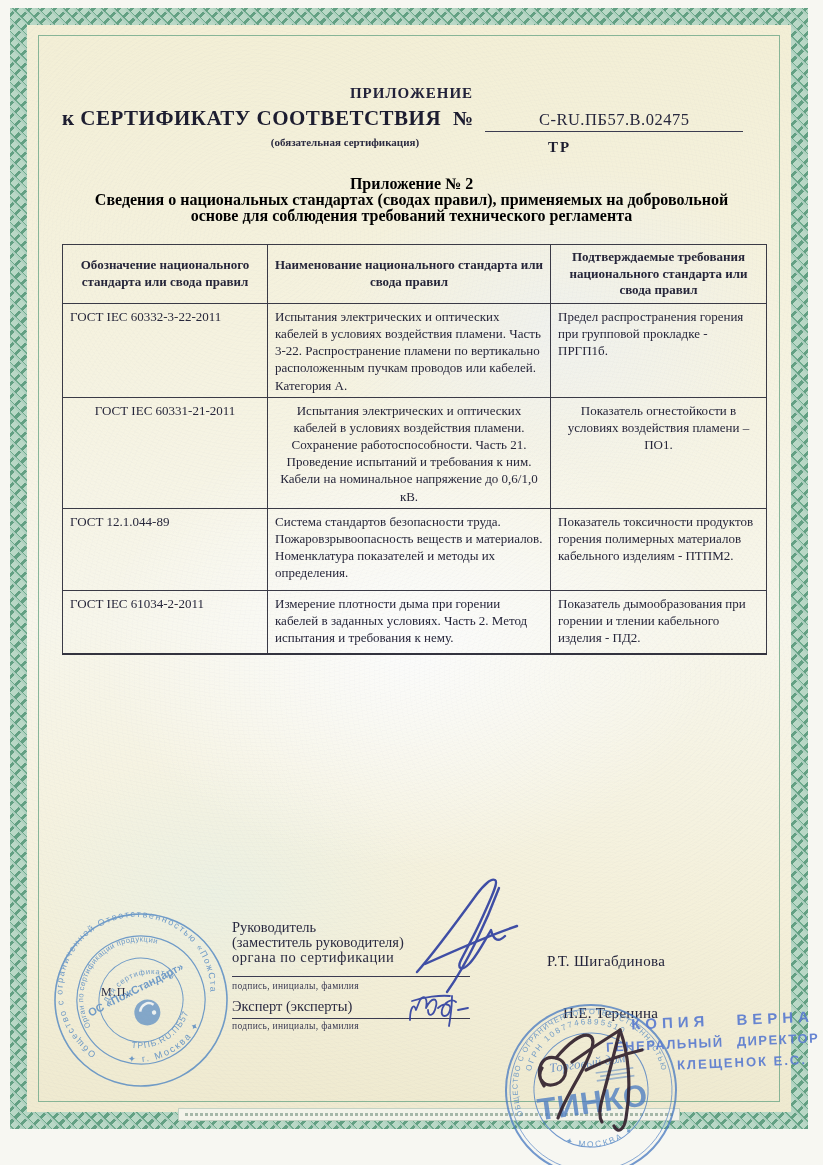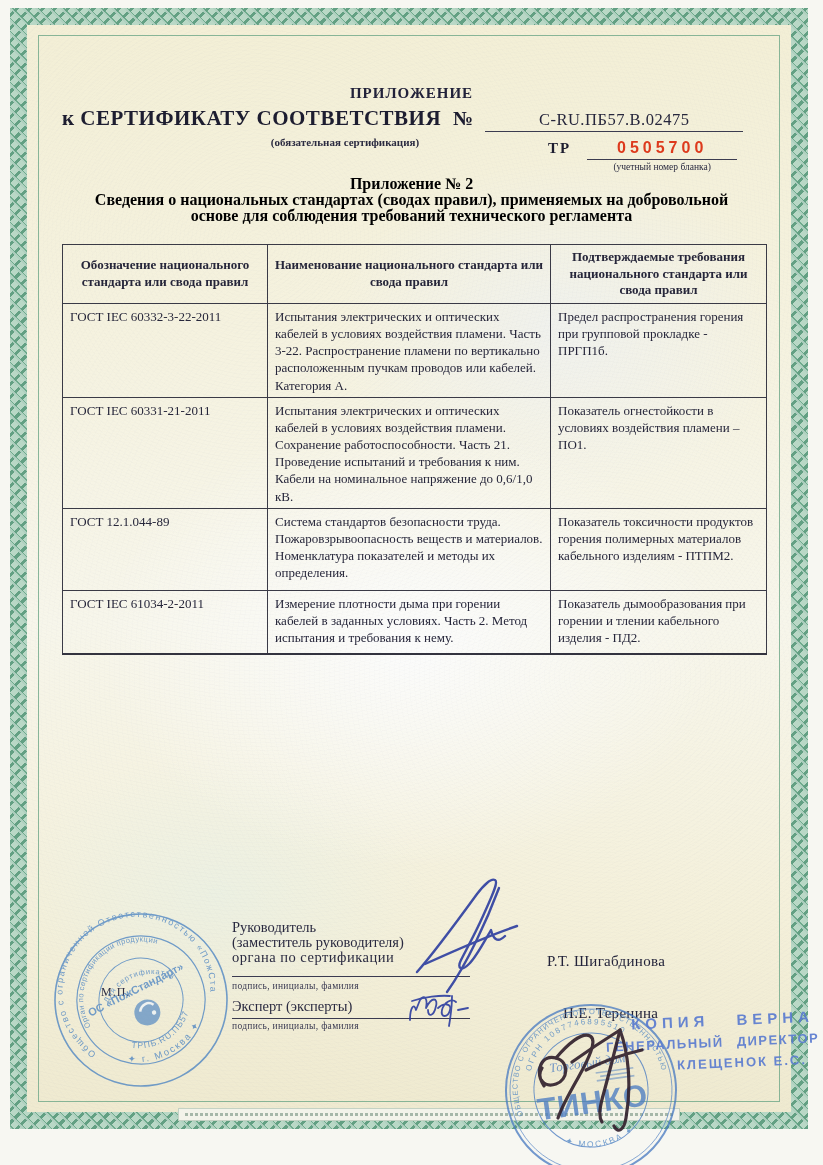--- a/index.html
+++ b/index.html
@@ -62,21 +62,21 @@
   .blank-number{width:100%;text-align:center;font-size:16px;font-weight:bold;letter-spacing:4px;
     color:#dd3a1d;border-bottom:1.5px solid #3c3c50;padding-bottom:2px;font-family:"Liberation Sans",sans-serif;}
   .blank-caption{font-size:9.5px;color:#2a2a40;margin-top:2px;}
   .appendix-block{left:62px;right:62px;top:176px;font-size:16px;font-weight:bold;line-height:16px;color:#000000;}
   
   table.std{position:absolute;left:62px;top:244px;width:704px;border-collapse:collapse;table-layout:fixed;
     font-size:13px;color:#26263a;border:1.5px solid #33333f;}
   table.std th, table.std td{border:1px solid #3a3a46;}
   table.std th{font-weight:bold;text-align:center;vertical-align:middle;padding:3px 6px;line-height:1.3;height:52px;}
   table.std td{vertical-align:top;text-align:left;padding:4px 7px 3px;line-height:1.32;}
-  tr.r1 td{height:85px;} tr.r2 td{height:101px;} tr.r3 td{height:74px;} tr.r4 td{height:55px;margin-top:39px;}
+  tr.r1 td{height:85px;} tr.r2 td{height:101px;text-align:center;} tr.r3 td{height:74px;} tr.r4 td{height:55px;margin-top:39px;}
   table.std{border-bottom-width:2.5px;}
   
   .sig-labels{left:232px;top:920px;width:238px;font-size:14.5px;color:#2a2a40;line-height:15px;}
   .sig-labels .role3{border-bottom:1px solid #3a3a50;padding-bottom:11px;letter-spacing:.5px;}
   .sig-caption{font-size:9.5px;color:#3a3a52;margin-top:2px;letter-spacing:.3px;}
   .expert-block{left:232px;top:998px;width:238px;font-size:14.5px;color:#2a2a40;}
   .expert-block .role{border-bottom:1px solid #3a3a50;padding-bottom:3px;}
   .head-name{left:547px;top:953px;font-size:15px;color:#23233a;letter-spacing:.3px;}
   .expert-name{left:563px;top:1005px;font-size:15px;color:#23233a;letter-spacing:.3px;}
   .mp{left:101px;top:985px;font-size:12px;color:#2e2e46;letter-spacing:1px;}
@@ -103,24 +103,20 @@
 
   <div class="abs center appendix-word">ПРИЛОЖЕНИЕ</div>
   <div class="abs cert-line">
     <span class="t1">к СЕРТИФИКАТУ СООТВЕТСТВИЯ</span>
     <span class="nsign">№</span>
     <span class="cert-number">C-RU.ПБ57.В.02475</span>
   </div>
   <div class="abs center mandatory">(обязательная сертификация)</div>
   <div class="abs tr-row">
     <span class="tr-label">ТР</span>
-    <span class="tr-box">
-      <span class="blank-number">0505700</span>
-      <span class="blank-caption">(учетный номер бланка)</span>
-    </span>
   </div>
 
   <div class="abs center appendix-block">
     <div>Приложение № 2</div>
     <div>Сведения о национальных стандартах (сводах правил), применяемых на добровольной</div>
     <div>основе для соблюдения требований технического регламента</div>
   </div>
 
   <table class="std">
     <colgroup>

